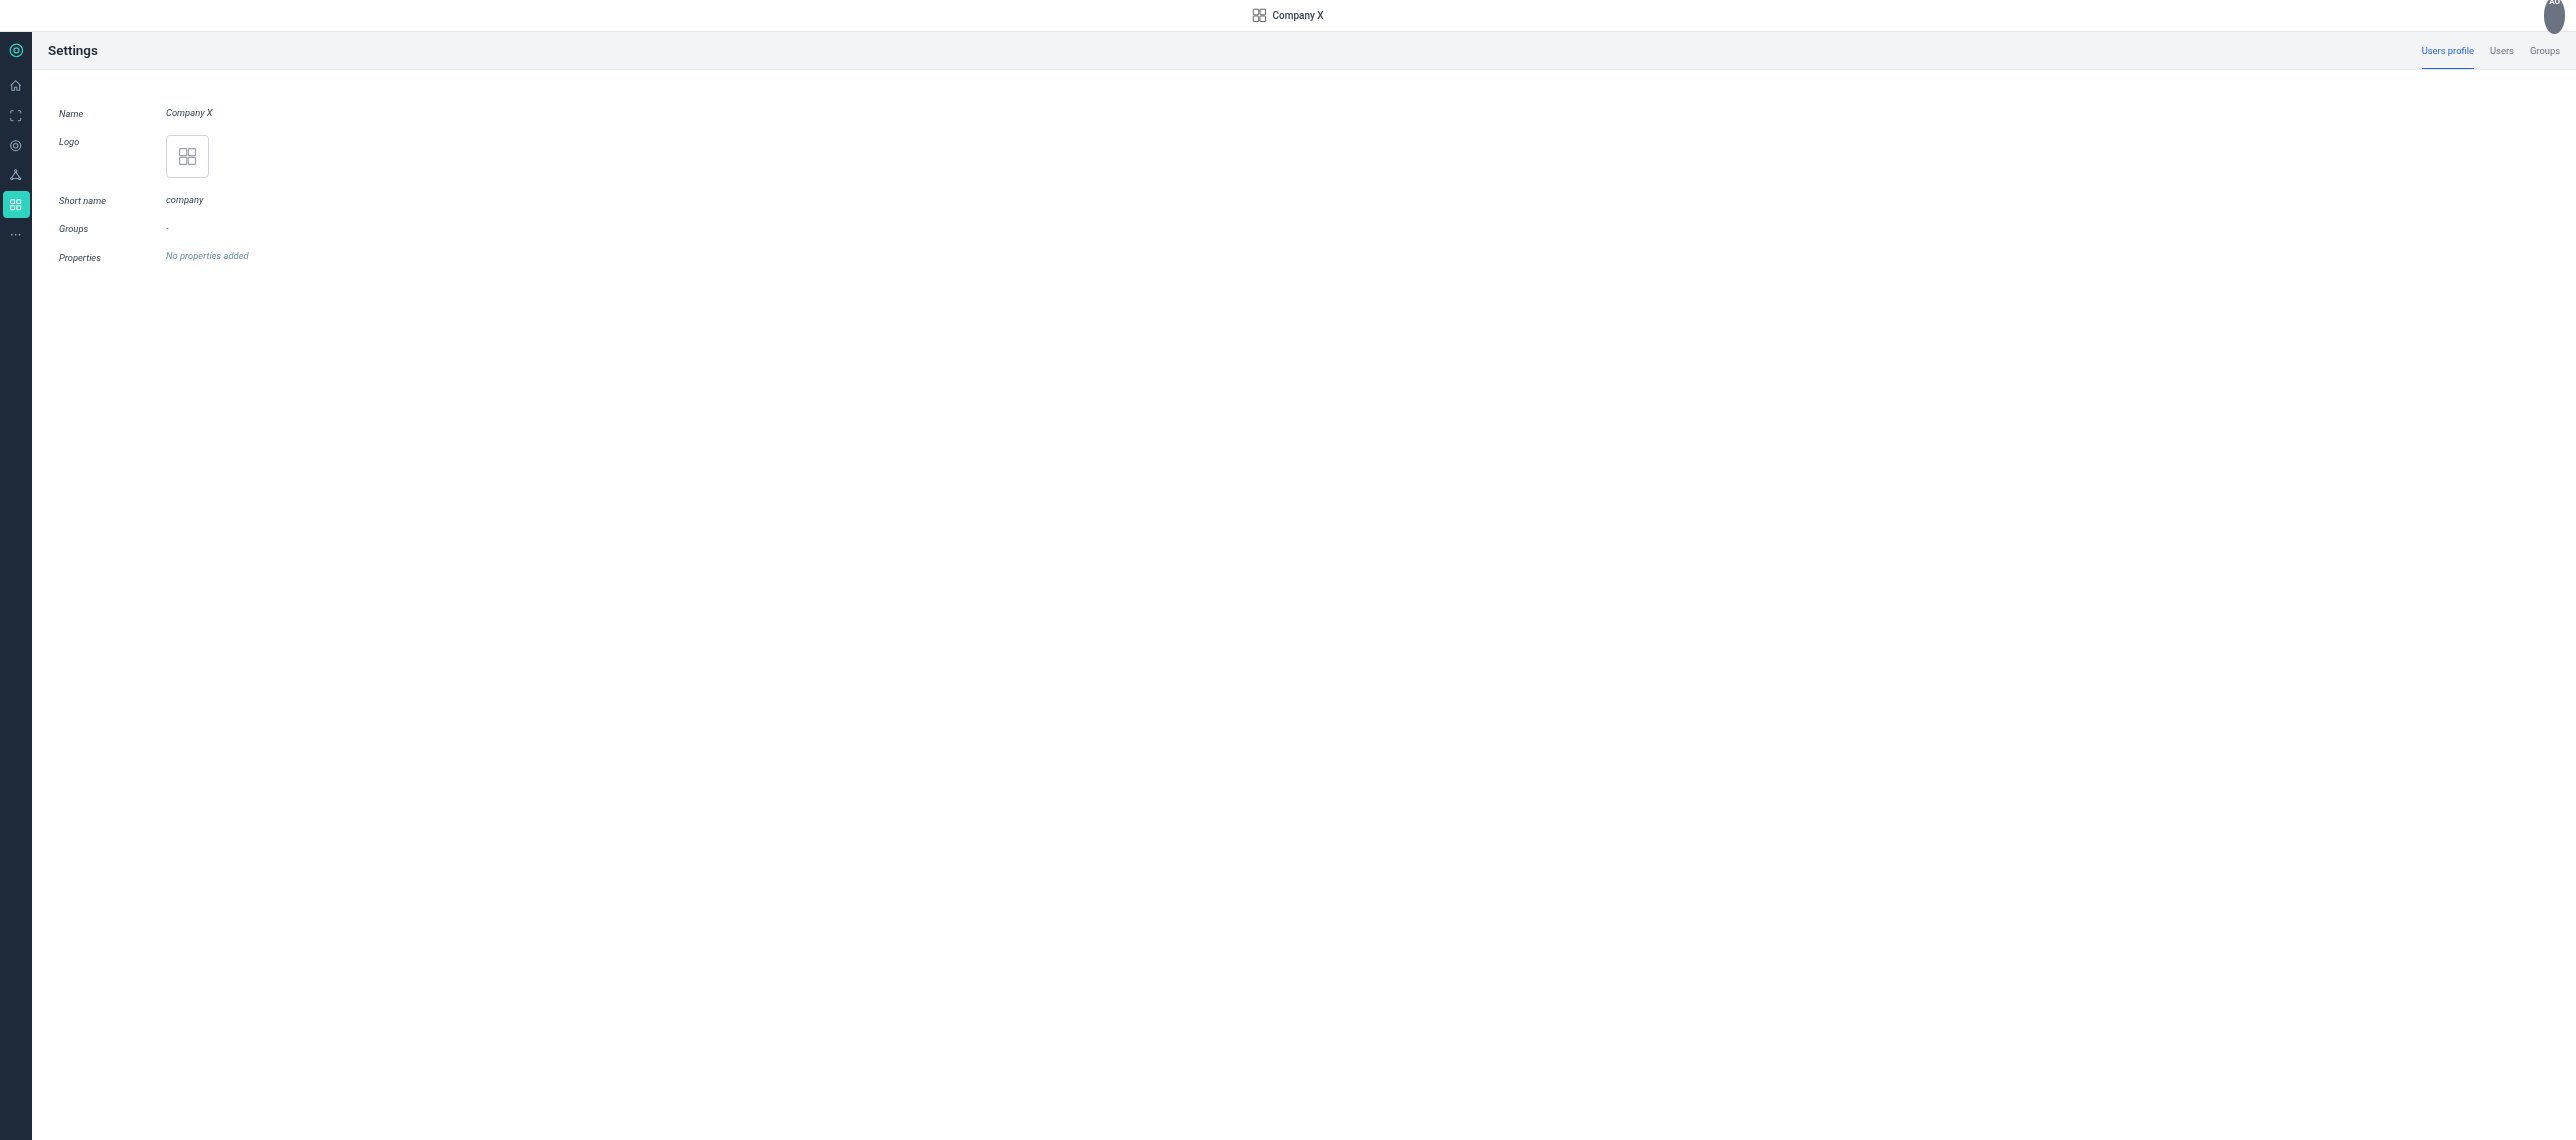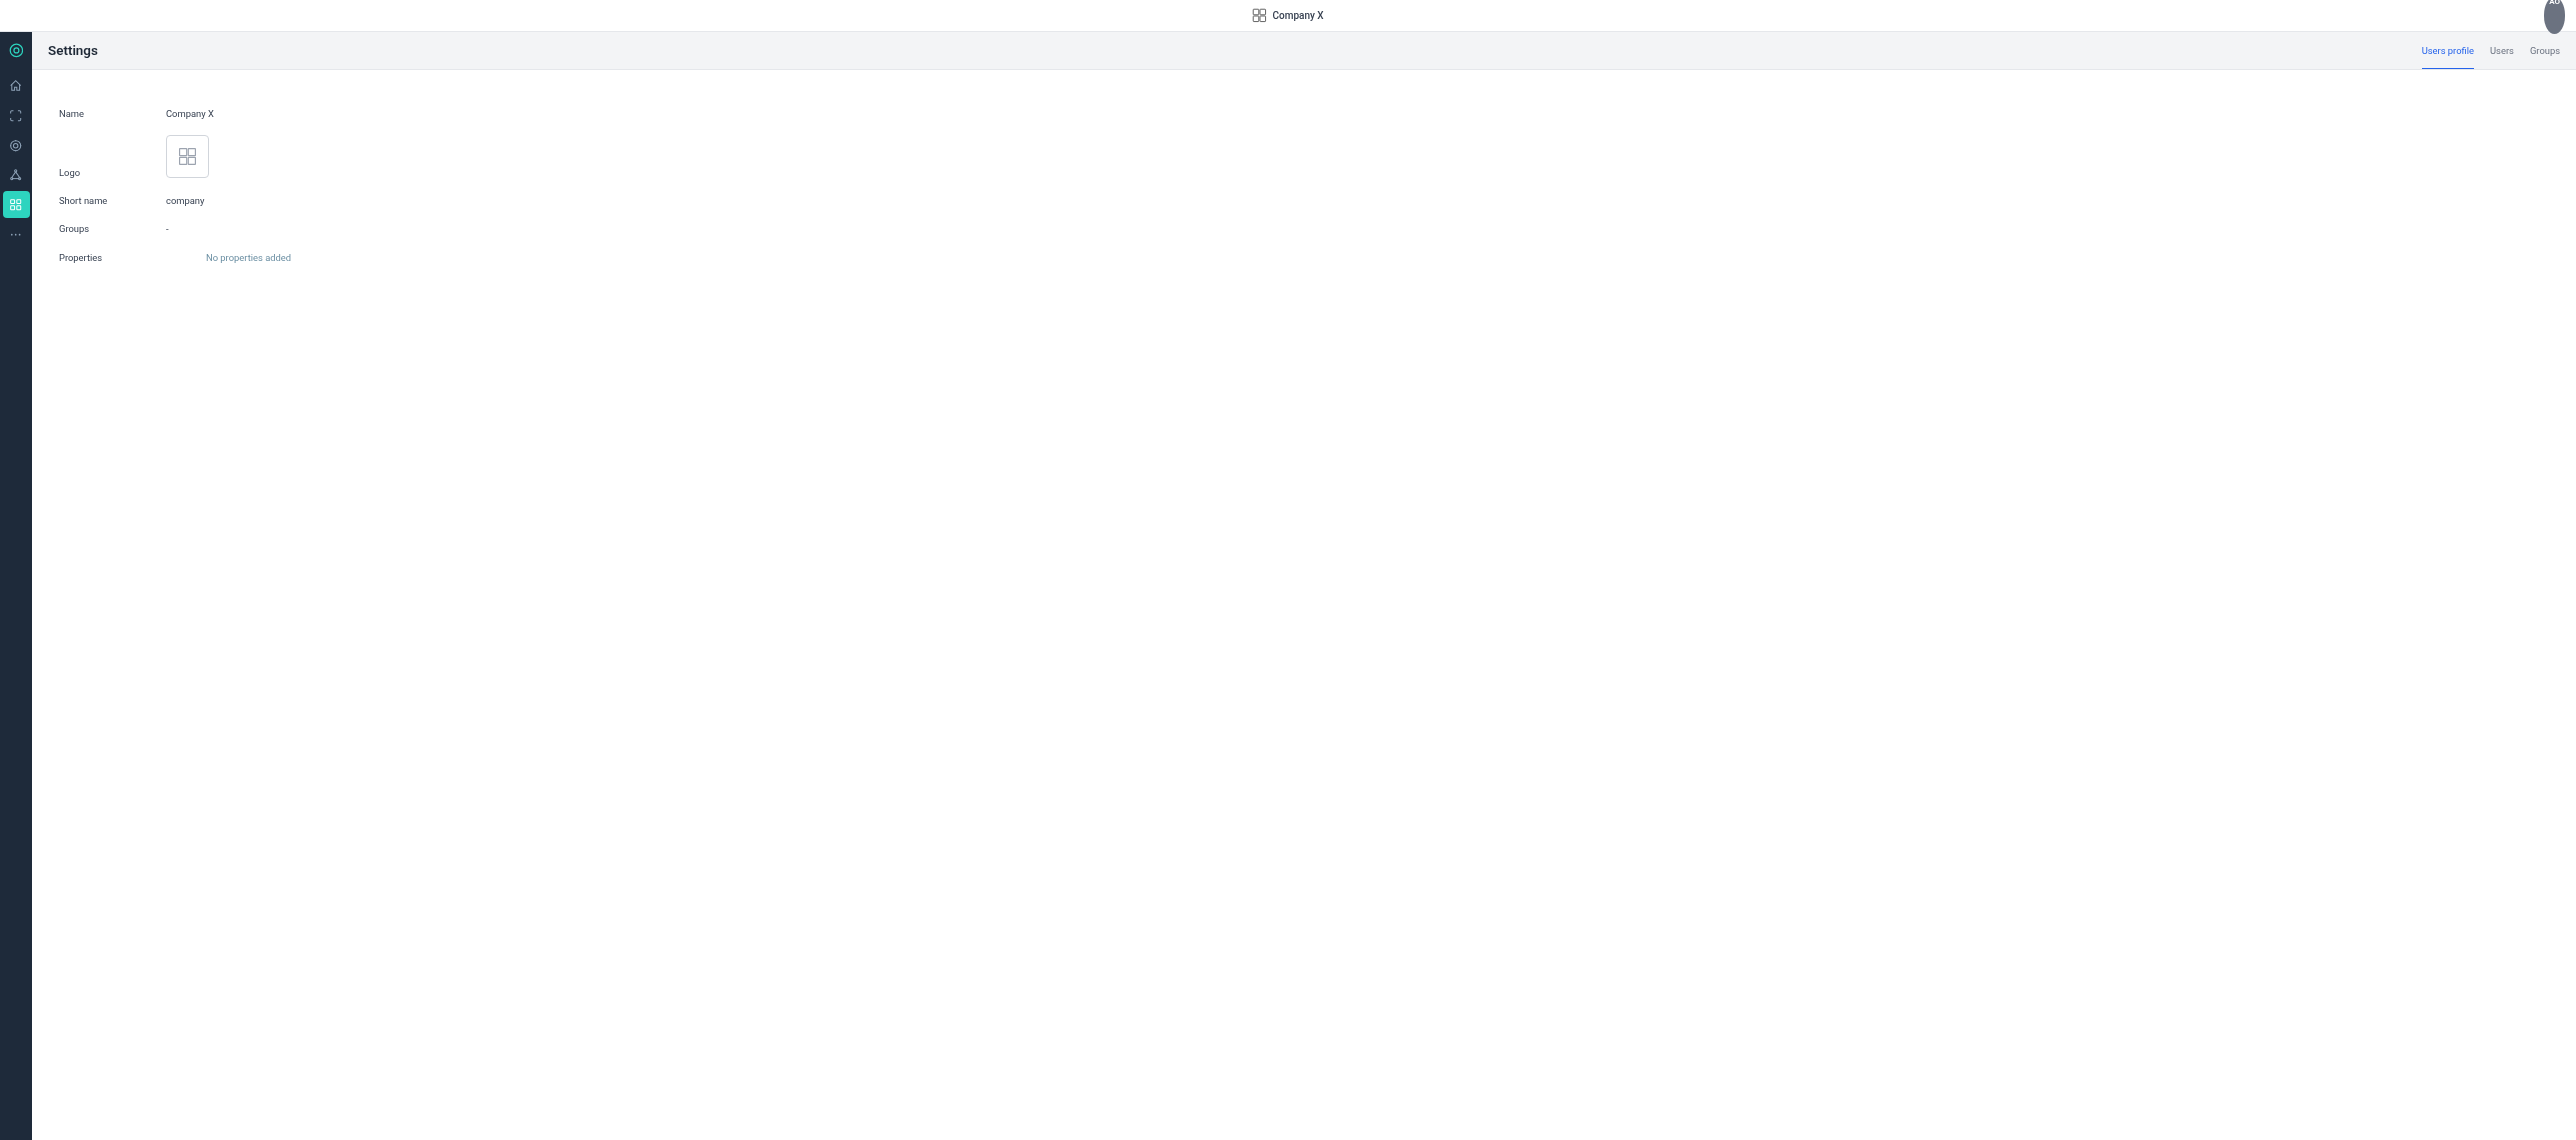--- a/index.html
+++ b/index.html
@@ -131,35 +131,36 @@
     .page-body {
       flex: 1;
       background: #fff;
       overflow-y: auto;
       padding: 21.5px 27px;
     }
 
     
     .field-row {
       display: flex;
-      align-items: flex-end;
+      align-items: flex-start;
       margin-bottom: 16px;
+      font-style: italic;
     }
     .field-label {
       width: 107px;
       font-size: 9.4px;
       color: #374151;
       padding-top: 1.3px;
       flex-shrink: 0;
     }
     .field-value {
       font-size: 9.4px;
       color: #374151;
     }
-    .field-value.link-style { color: #6b8fa3; margin-left: 40px; }
+    .field-value.link-style { color: #6b8fa3; }
 
     
     .logo-box {
       width: 43px;
       height: 43px;
       border: 0.7px solid #d1d5db;
       border-radius: 4px;
       display: flex;
       align-items: center;
       justify-content: center;

